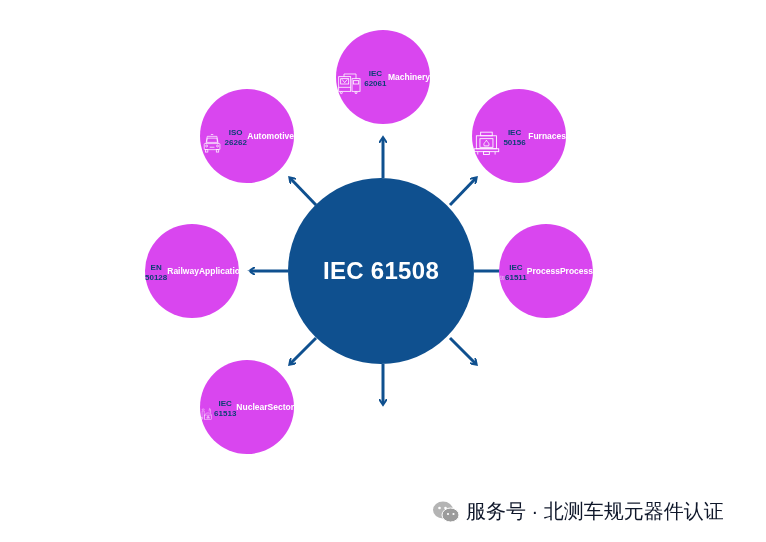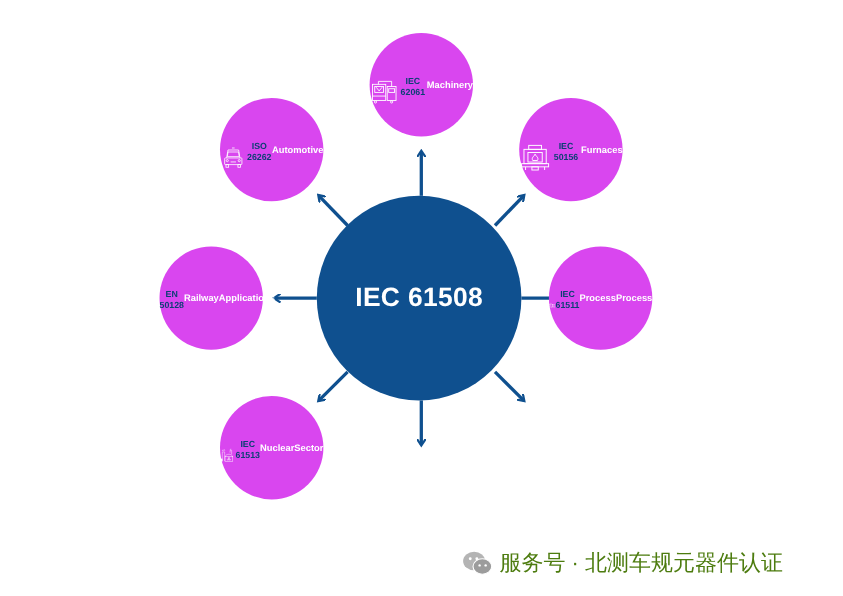--- a/index.html
+++ b/index.html
@@ -13,22 +13,22 @@
   .node .icon { width: 40px; height: 34px; margin-top: 14px; }
   .node .code { font-size: 8px; color: #0c3f74; font-weight: bold; margin-top: 4px; text-align: center; line-height: 10px; }
   .node .label { font-size: 8.5px; color: #ffffff; font-weight: bold; text-align: center; line-height: 10px; }
   .hub {
     position: absolute; left: 288px; top: 178px; width: 186px; height: 186px; border-radius: 50%;
     background: #0f508f; display: flex; align-items: center; justify-content: center; text-align: center;
   }
   .hub span { color: #ffffff; font-weight: bold; font-size: 24px; letter-spacing: 0.3px; }
   svg.arrows { position: absolute; left: 0; top: 0; }
   .watermark {
-    position: absolute; left: 420px; top: 498px; display: flex; align-items: center; gap: 6px;
-    color: #4d7c0f; font-size: 20px;
+    position: absolute; left: 432px; top: 498px; display: flex; align-items: center; gap: 6px;
+    color: #0f172a; font-size: 20px;
   }
   .watermark .wicon { width: 28px; height: 24px; }
 </style>
 </head>
 <body>
 
 <div class="canvas">
 
   <svg class="arrows" width="766" height="542">
     <defs>

